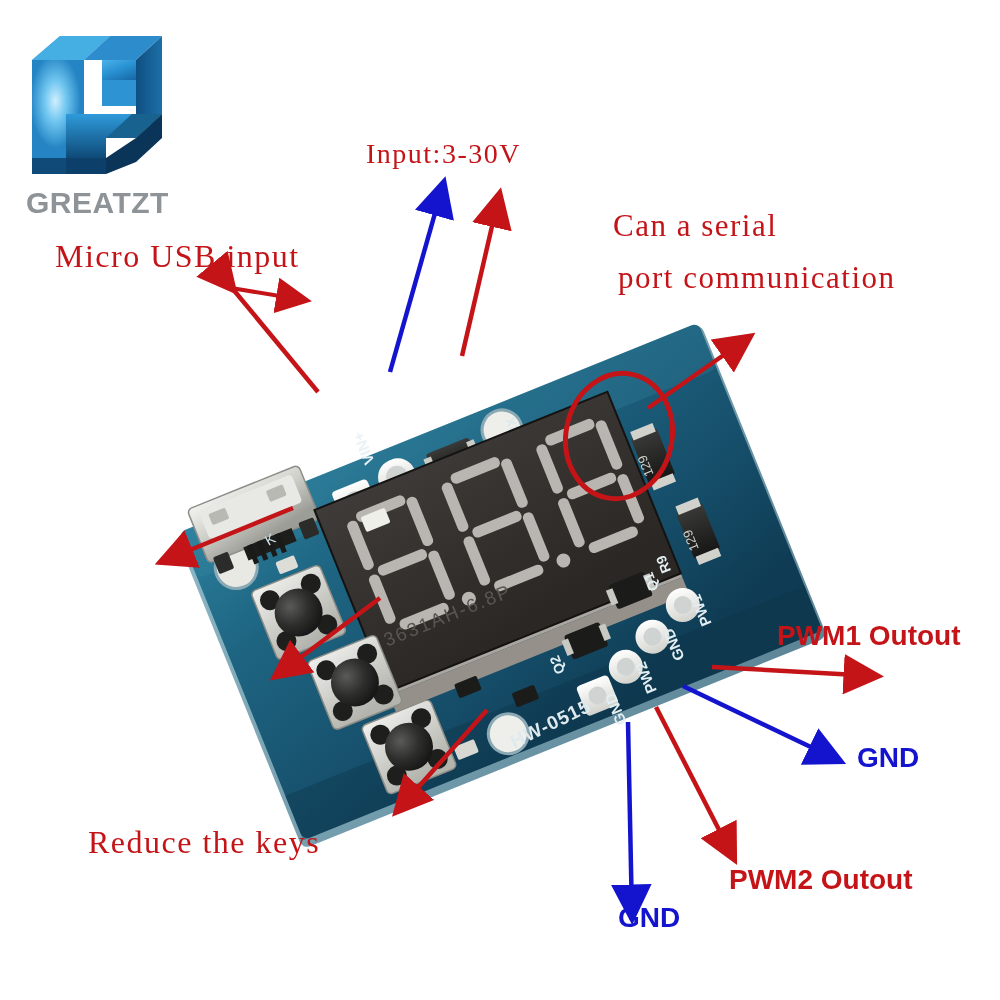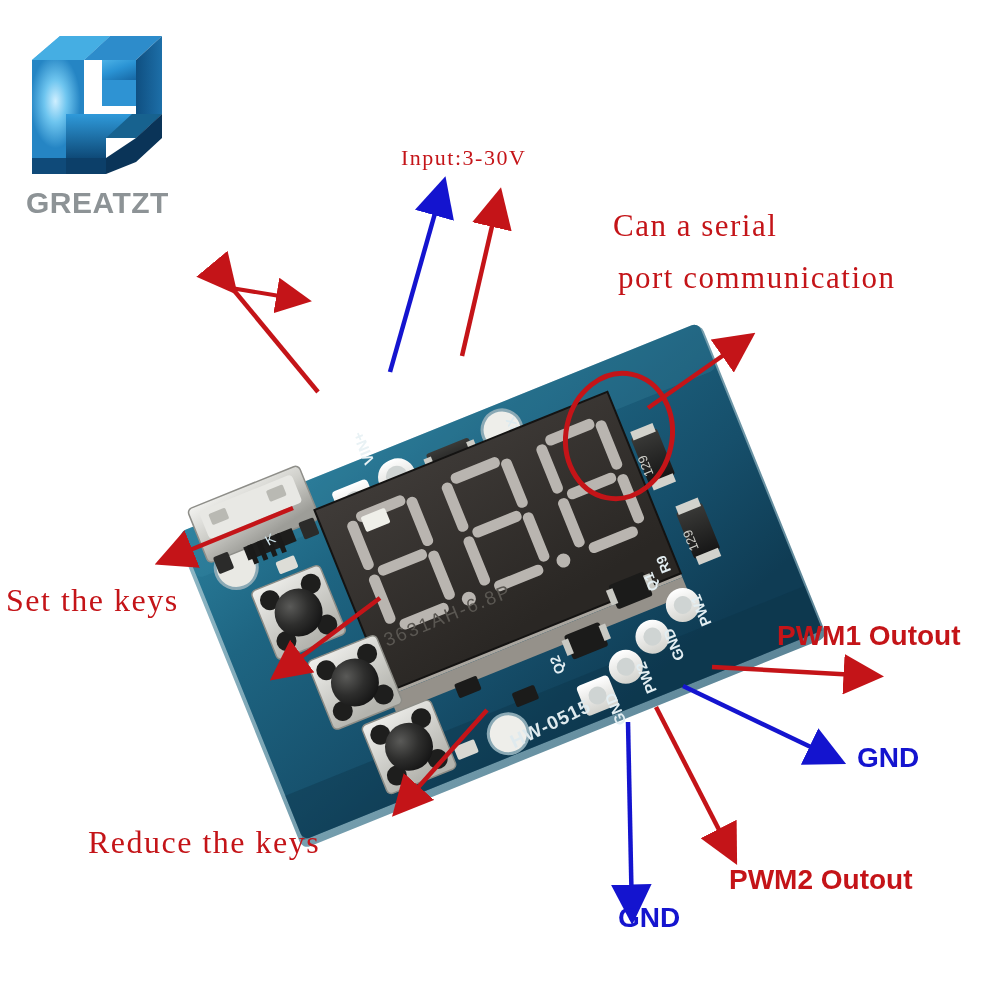--- a/index.html
+++ b/index.html
@@ -348,27 +348,27 @@
 
     <line x1="712" y1="667" x2="875" y2="676" stroke="#c41418" stroke-width="4.5" marker-end="url(#arrRed)"></line>
 
     <line x1="683" y1="686" x2="838" y2="760" stroke="#1414cf" stroke-width="4.5" marker-end="url(#arrBlue)"></line>
 
     <line x1="656" y1="707" x2="733" y2="857" stroke="#c41418" stroke-width="4.5" marker-end="url(#arrRed)"></line>
 
     <line x1="628" y1="722" x2="632" y2="916" stroke="#1414cf" stroke-width="4.5" marker-end="url(#arrBlue)"></line>
   </svg>
 
-
-  <div class="anno" style="left:366px; top:144px; font-size:22px;margin-left:35px;">Input:3-30V</div>
+  <div class="anno" style="left:55px;  top:236px; font-size:32px;">Micro USB input</div>
+
+  <div class="anno" style="left:366px; top:136px; font-size:28px;">Input:3-30V</div>
 
   <div class="anno" style="left:613px; top:206px; font-size:31px;">Can a serial</div>
   <div class="anno" style="left:618px; top:258px; font-size:31px;">port communication</div>
 
-  <div class="anno" style="left:6px;   top:580px; font-size:32px;">Set the keys</div>
 
 
   <div class="anno" style="left:88px;  top:822px; font-size:32px;">Reduce the keys</div>
 
   <div class="anno sans-bold" style="left:777px; top:618px; font-size:28px;">PWM1 Outout</div>
 
   <div class="anno sans-bold blue" style="left:857px; top:740px; font-size:28px;">GND</div>
 
   <div class="anno sans-bold" style="left:729px; top:862px; font-size:28px;text-align:center;">PWM2 Outout</div>
 

